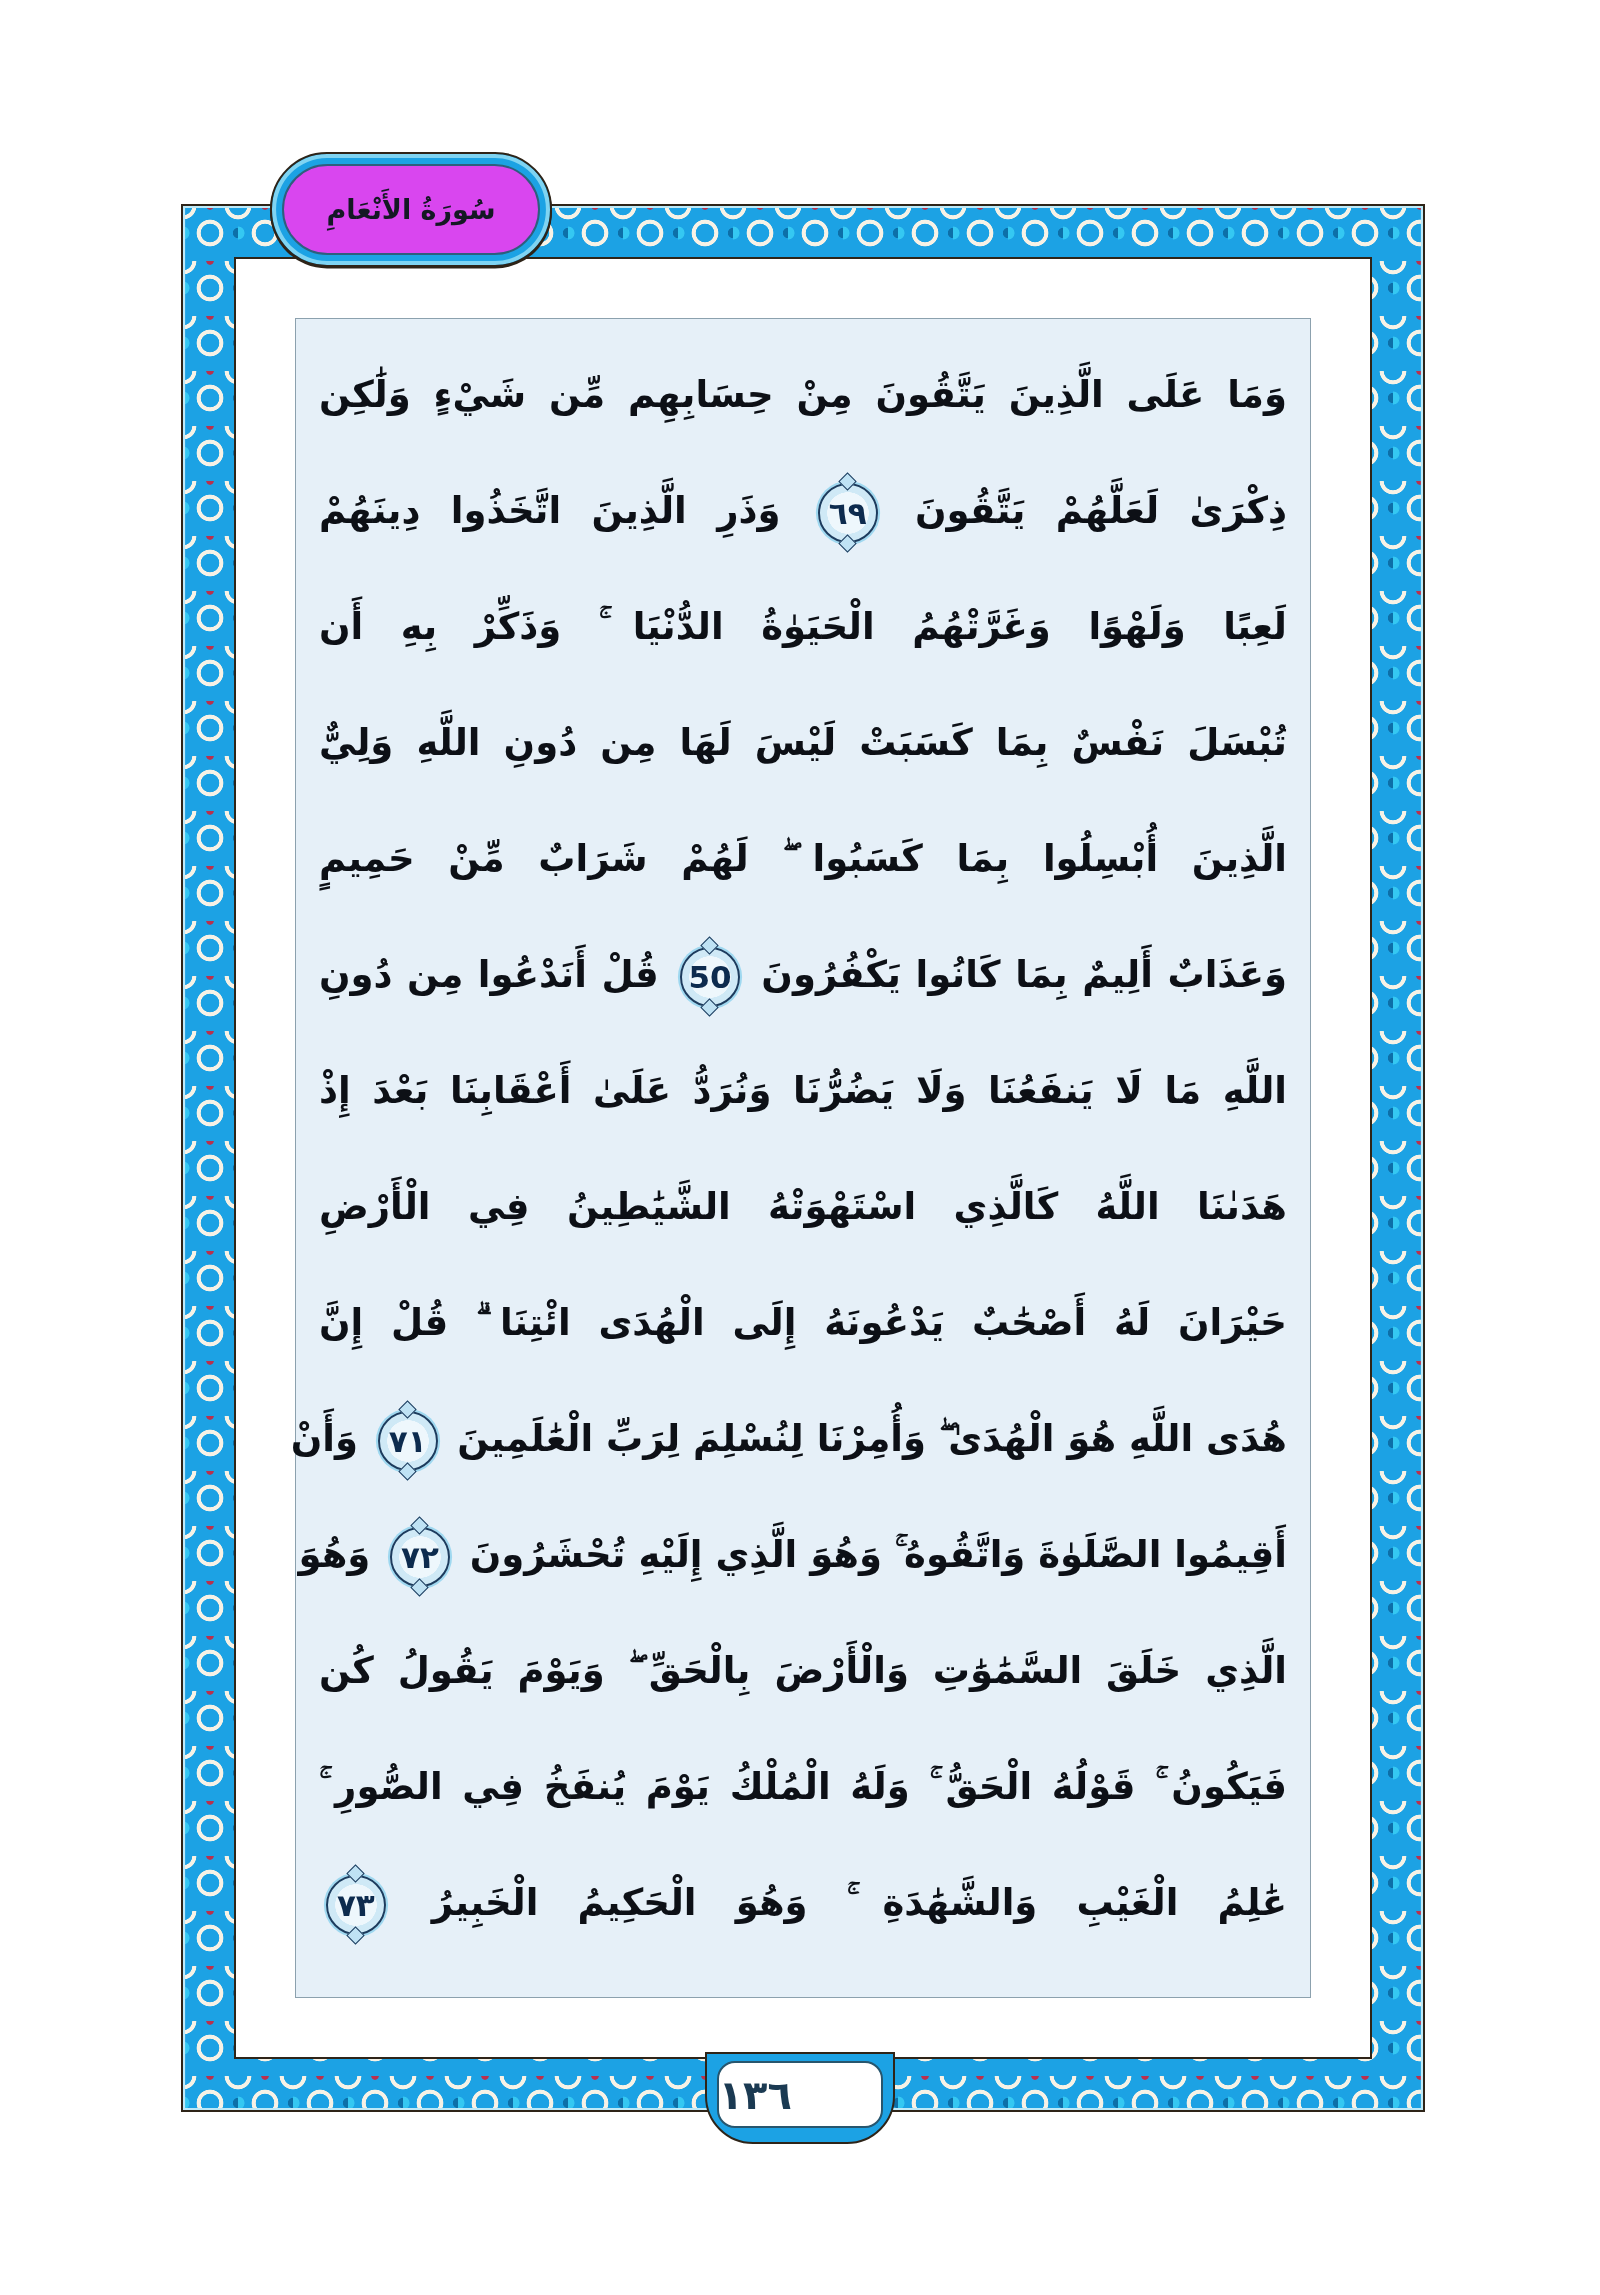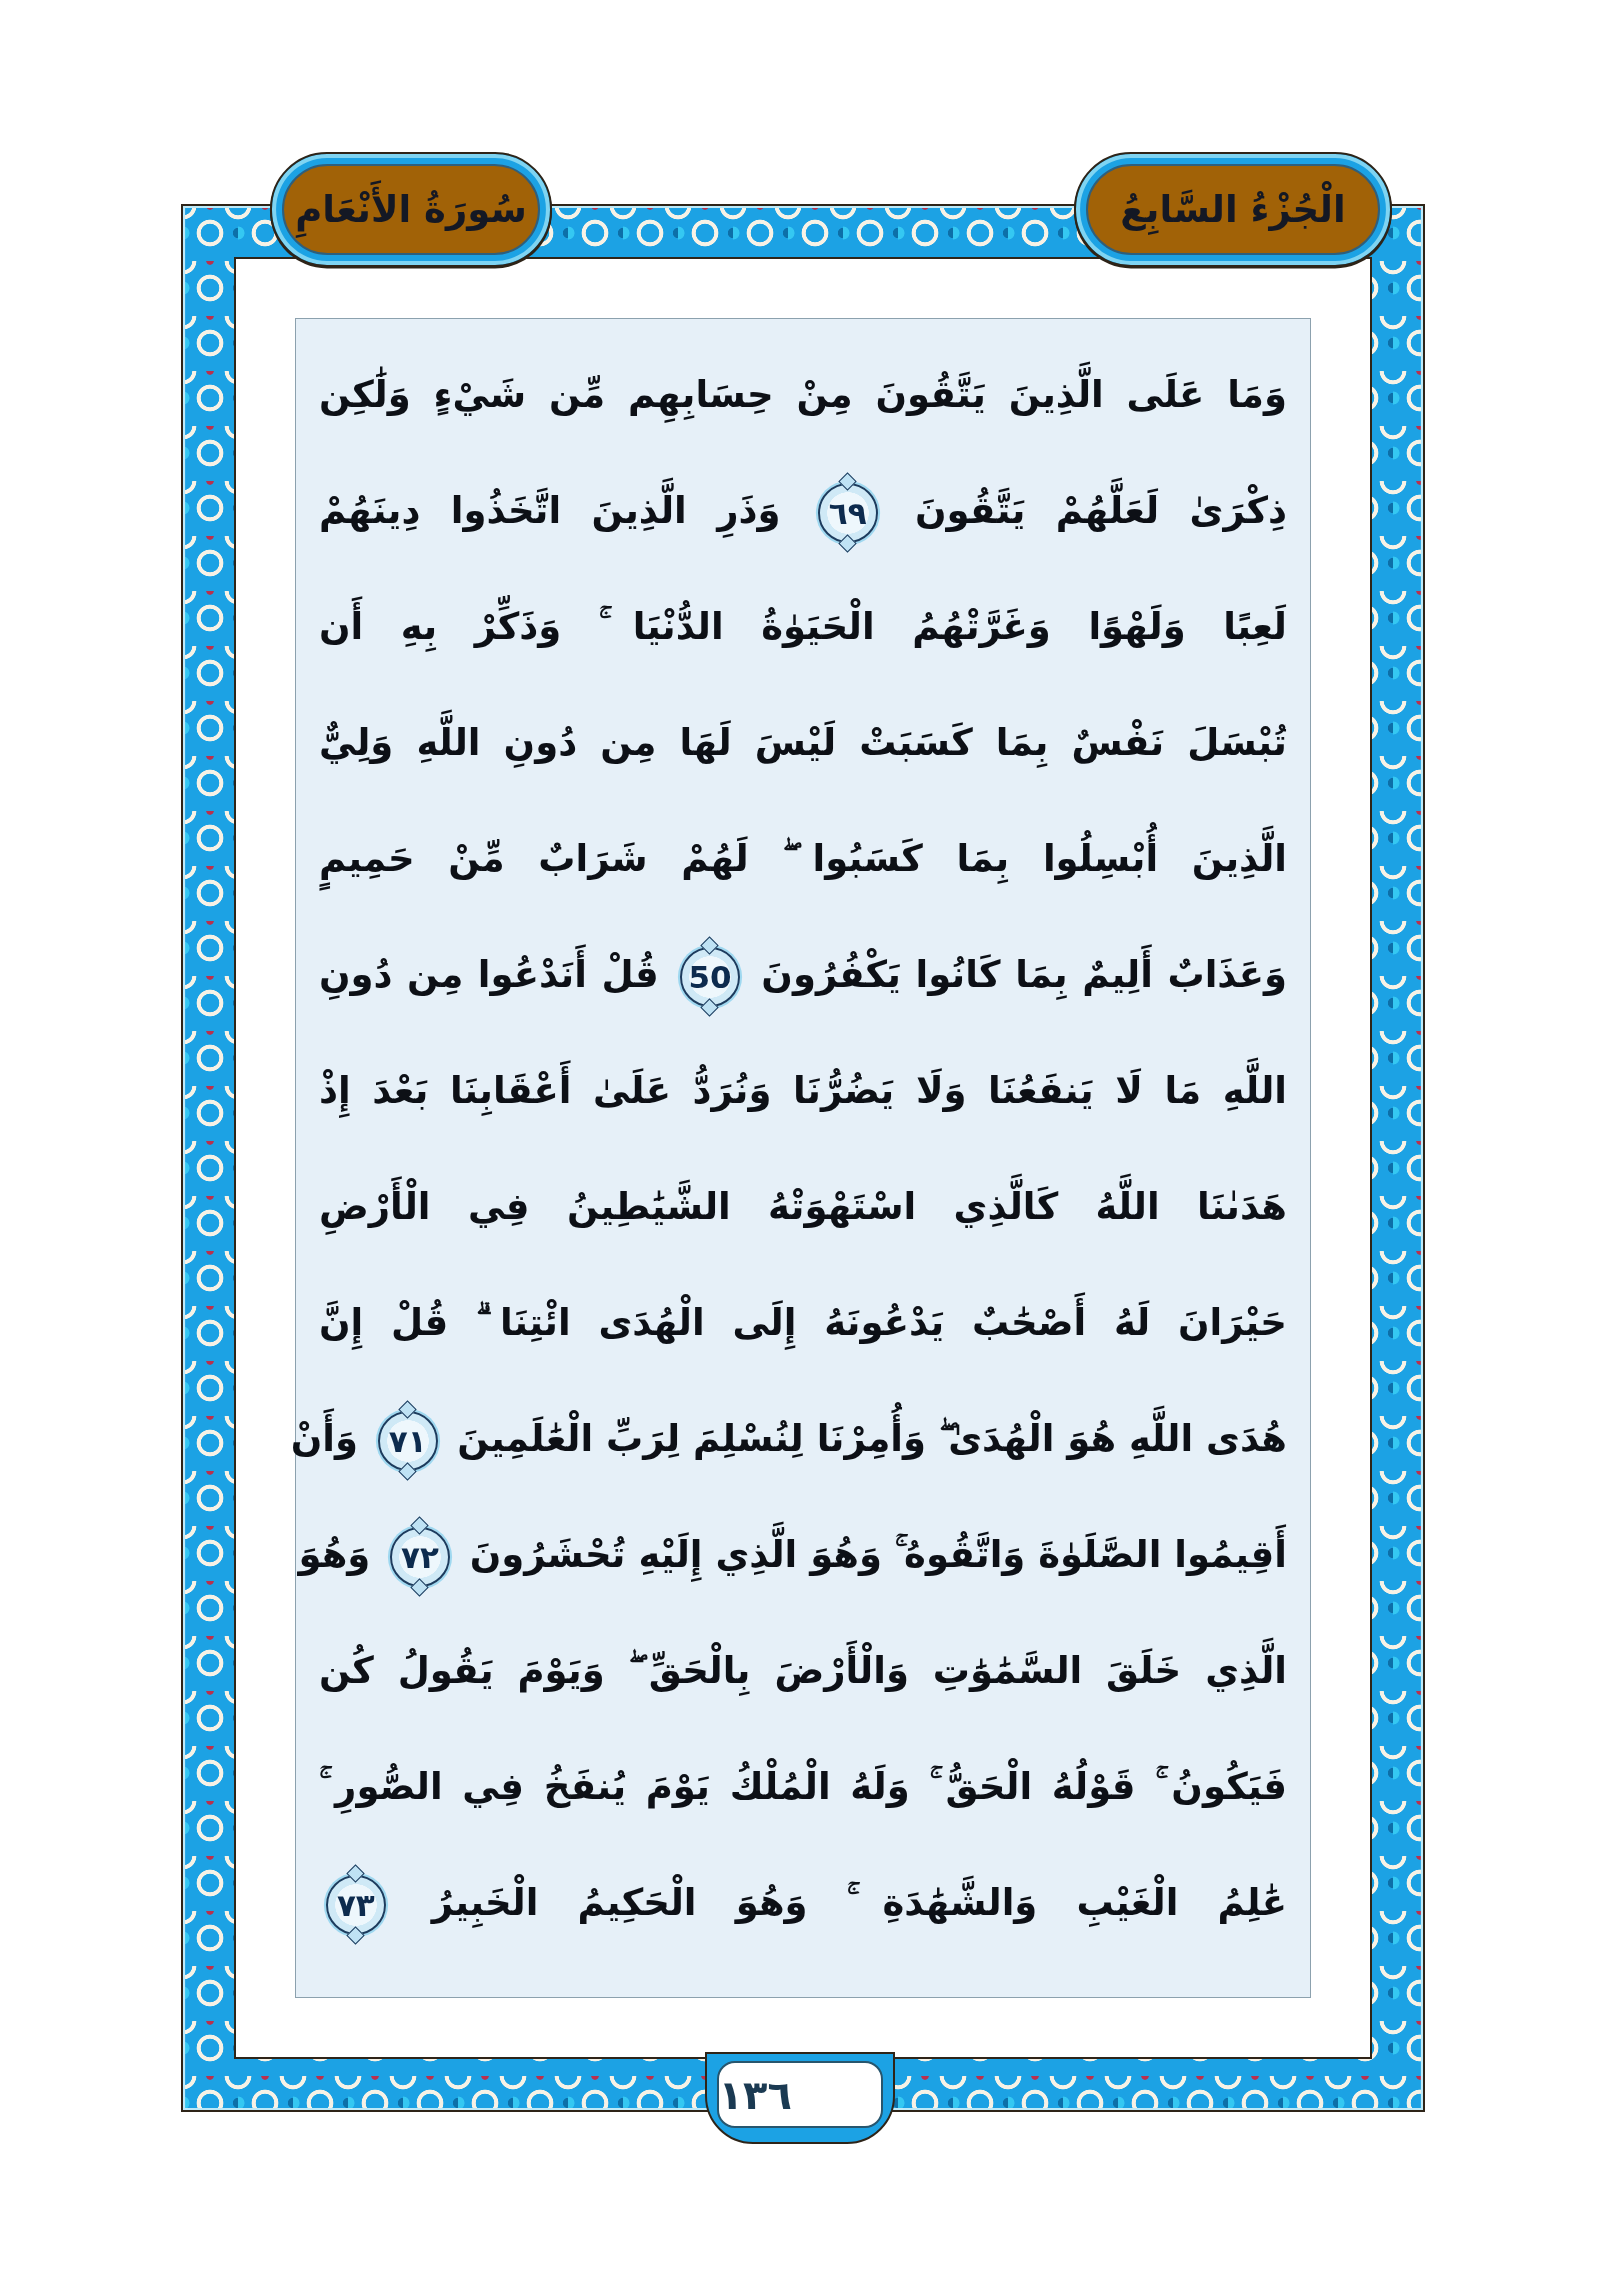--- a/index.html
+++ b/index.html
@@ -87,25 +87,25 @@
     border-radius:57px;
     background:#1CA2E4;
     box-shadow:inset 0 0 0 4.1px #7fd4f2, 0 1.4px 0 #2E2418;
     z-index:5;
   }
   .cartouche-left{left:270px;width:282px;}
   .cartouche-right{left:1074px;width:318px;}
   .cartouche-inner{
     position:absolute;inset:10.3px;
     border-radius:48px;
-    background:#a16207;
+    background:#d946ef;
     border:2.1px solid #2E5F7D;
     display:flex;align-items:center;justify-content:center;
     direction:rtl;
-    font-size:37px;font-weight:bold;color:#141824;
+    font-size:27px;font-weight:bold;color:#141824;
   }
   
   .page-tab{
     position:absolute;left:705px;top:2052px;width:190px;height:92px;
     box-sizing:border-box;
     background:#1CA2E4;
     border:2.1px solid #2E2418;
     border-radius:0 0 48px 48px;
     z-index:5;
   }
@@ -146,25 +146,20 @@
       </div>
     </div>
   </div>
 
   <div class="cartouche cartouche-left">
     <div class="cartouche-inner">
       <span>سُورَةُ الأَنْعَامِ</span>
     </div>
   </div>
 
-  <div class="cartouche cartouche-right">
-    <div class="cartouche-inner">
-      <span>الْجُزْءُ السَّابِعُ</span>
-    </div>
-  </div>
 
   <div class="page-tab">
     <div class="page-tab-inner">
       <span>١٣٦</span>
     </div>
   </div>
 
 </div>
 
 

